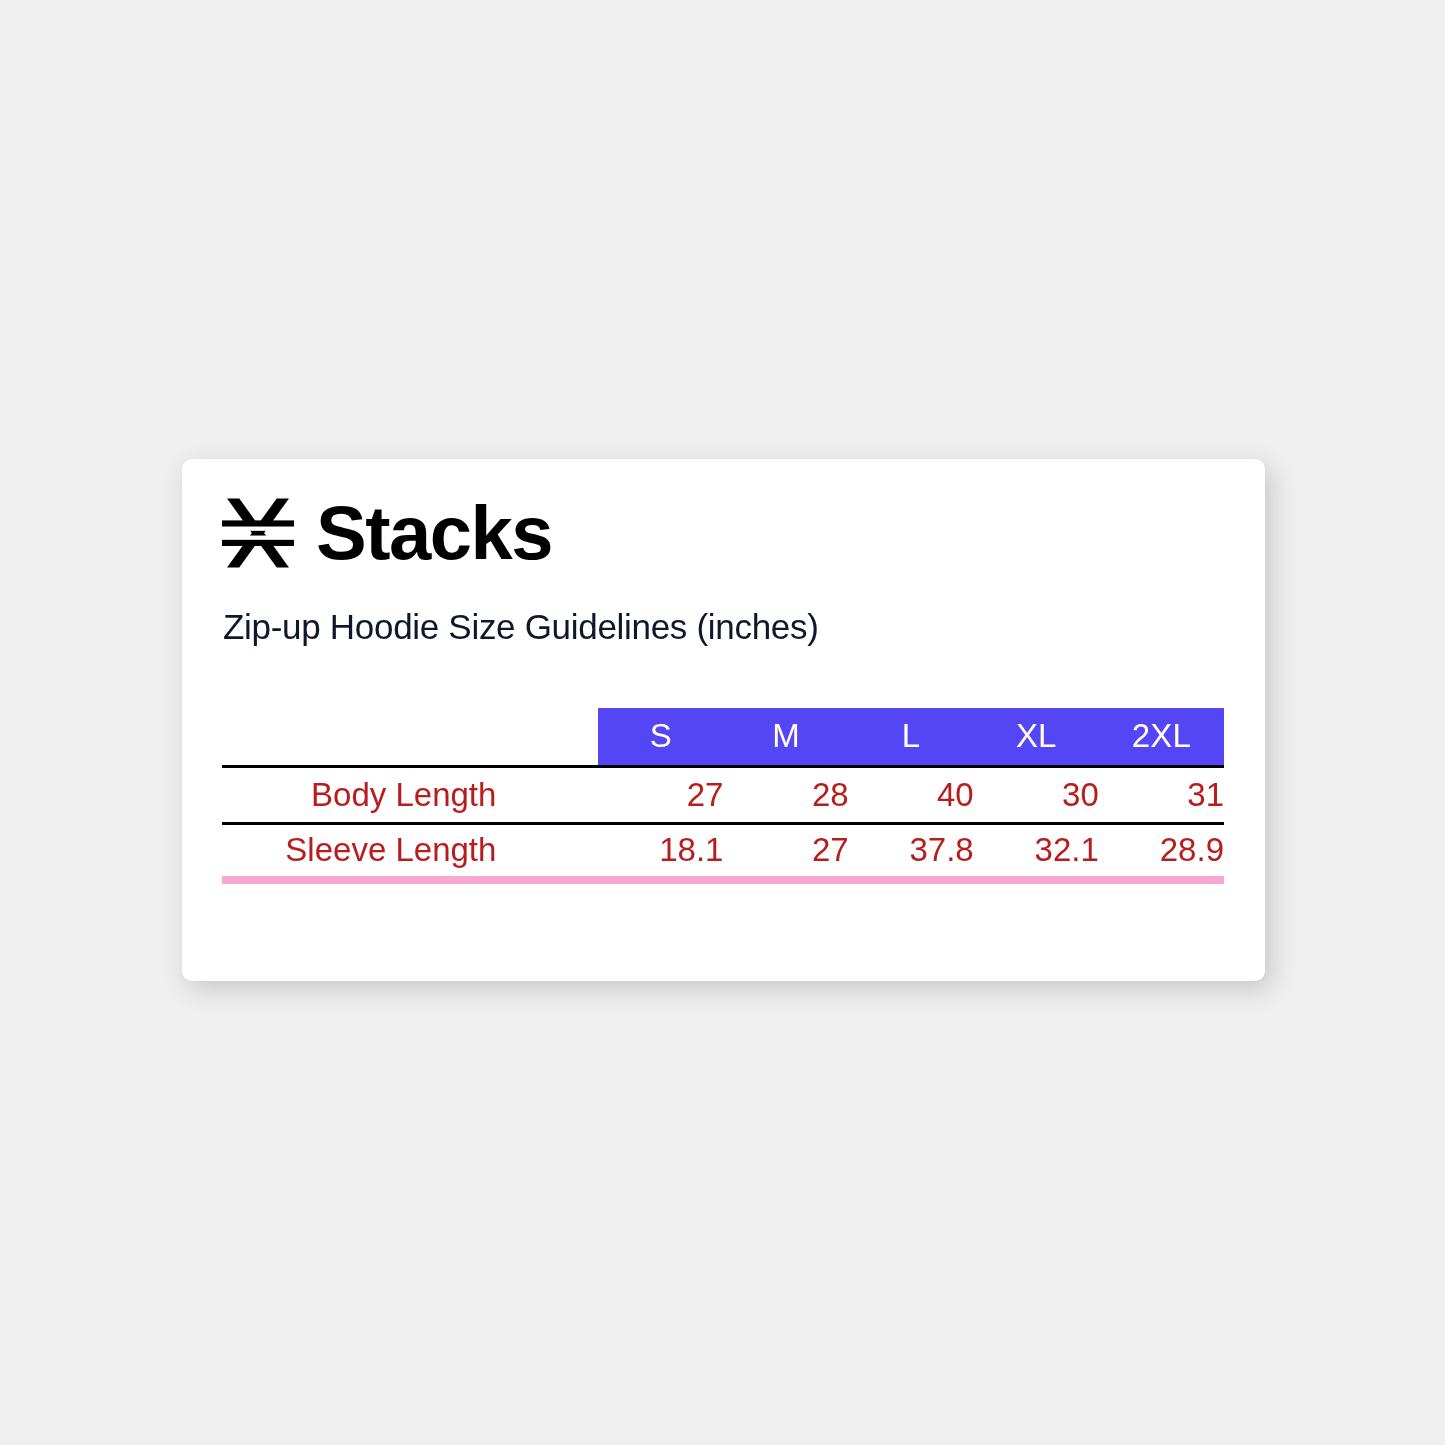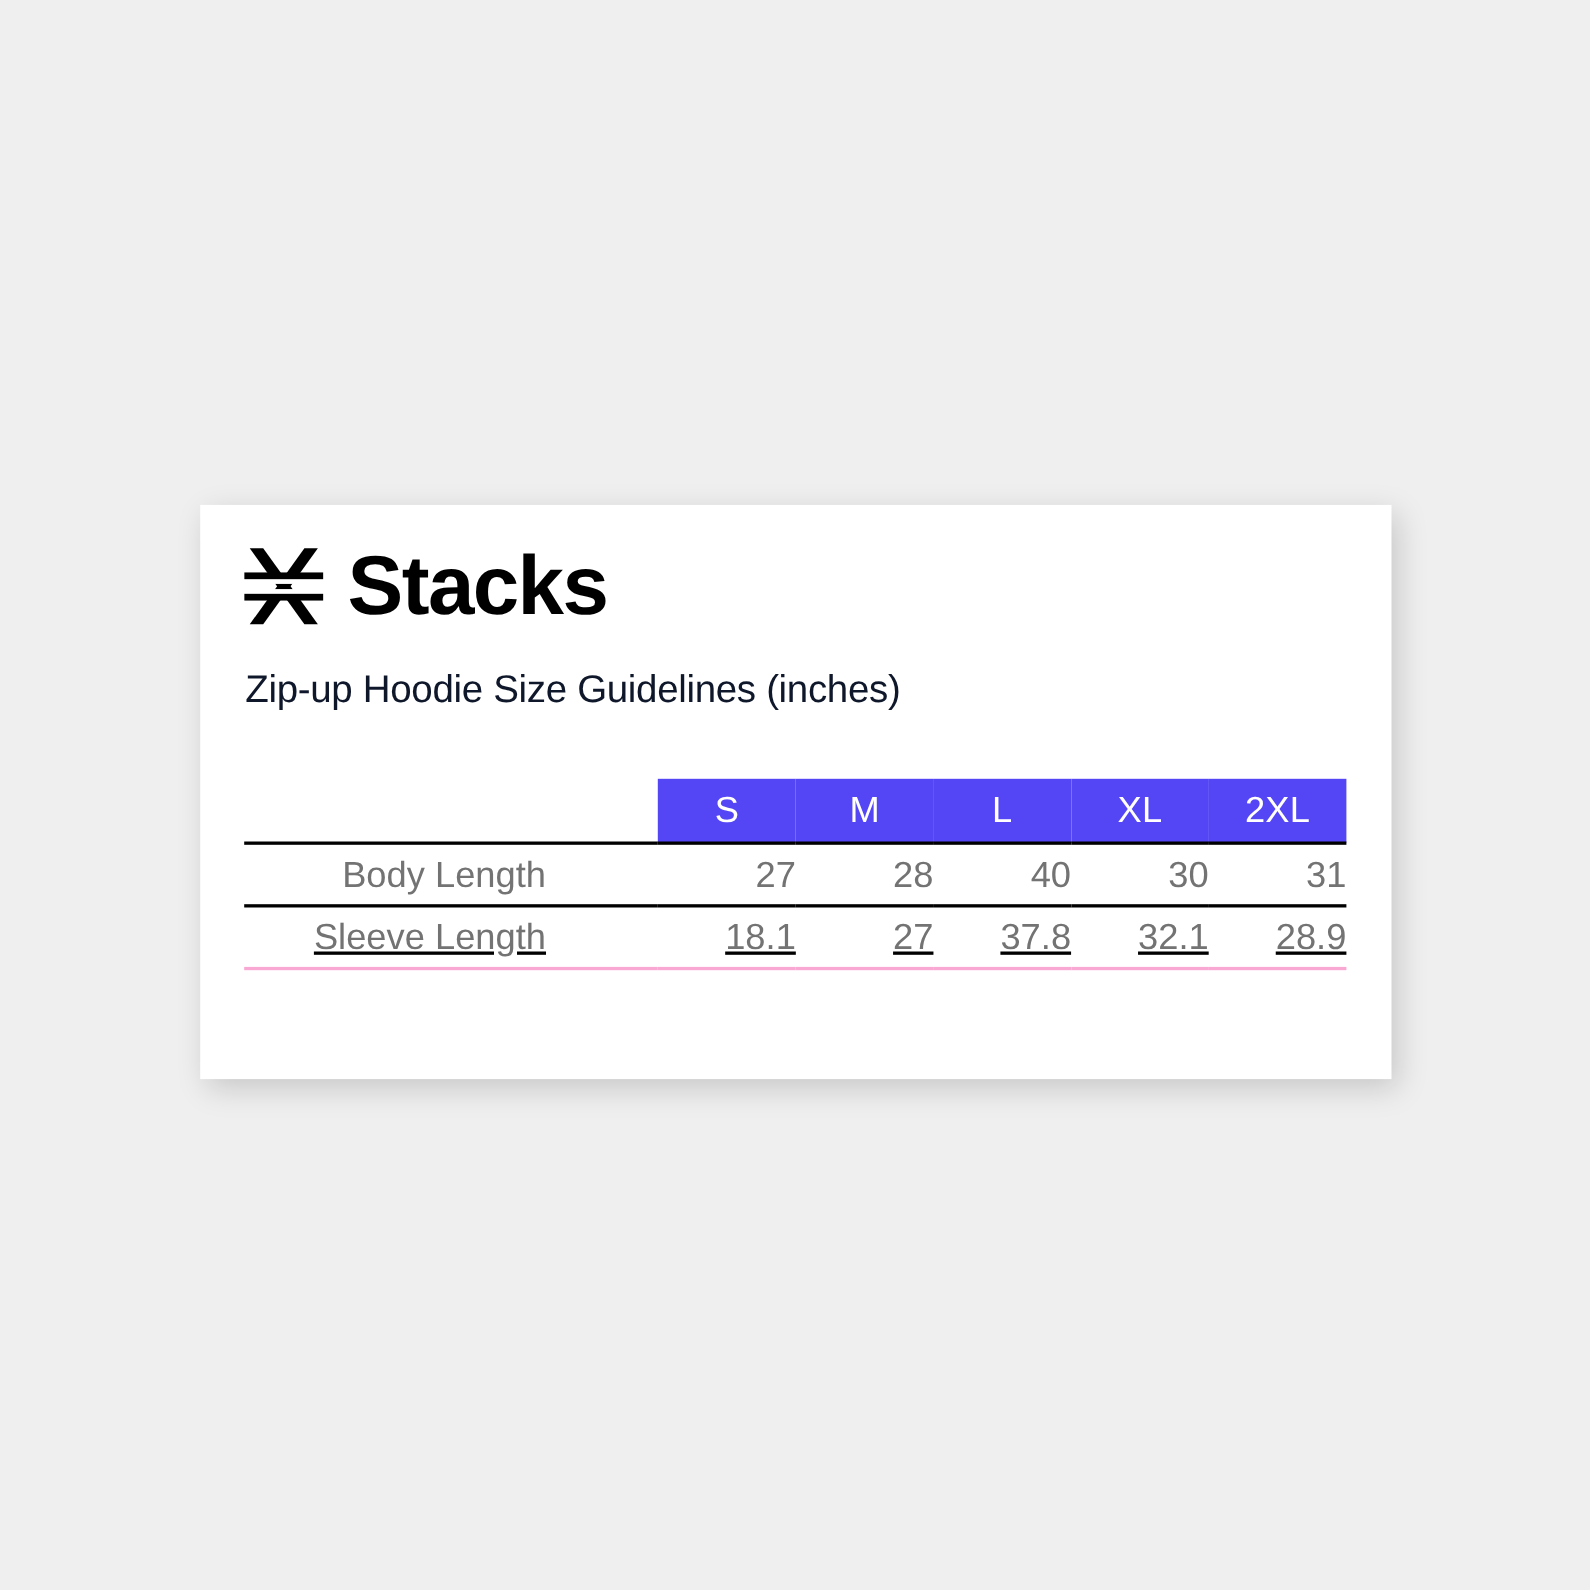--- a/index.html
+++ b/index.html
@@ -17,21 +17,21 @@
   }
 
   
   #size-card {
     position: absolute;
     left: 182px;
     top: 459px;
     width: 1083px;
     height: 522px;
     background: #ffffff;
-    border-radius: 0;
+    border-radius: 10px;
     box-shadow: 6px 8px 26px rgba(0,0,0,0.17);
   }
 
   
   .brand {
     position: absolute;
     left: 40px;
     top: 28px;
     display: flex;
     align-items: center;
@@ -83,21 +83,21 @@
   }
 
   table.size-table col.col-label  { width: 376px; }
   table.size-table col.col-size   { width: 125px; }
 
   .size-table th,
   .size-table td {
     padding: 0;
     font-weight: 400;
     font-size: 33px;
-    color: #737373;
+    color: #b91c1c;
     height: 57px;
     vertical-align: middle;
   }
 
   
   .size-table thead th {
     background: transparent;
     height: 58px;
   }
 
@@ -112,22 +112,21 @@
   .size-table thead th.blank-head {
     background: transparent;
   }
 
   
   .size-table tbody tr {
     border-top: 3px solid #000000;
   }
 
   .size-table tbody tr:last-child {
-    border-bottom: 3px solid #f9a8d4;
-    text-decoration: underline;
+    border-bottom: 8px solid #f9a8d4;
   }
 
   .size-table tbody td.row-label {
     text-align: right;
     padding-right: 102px;
     white-space: nowrap;
   }
 
   .size-table tbody td.value-cell {
     text-align: right;

